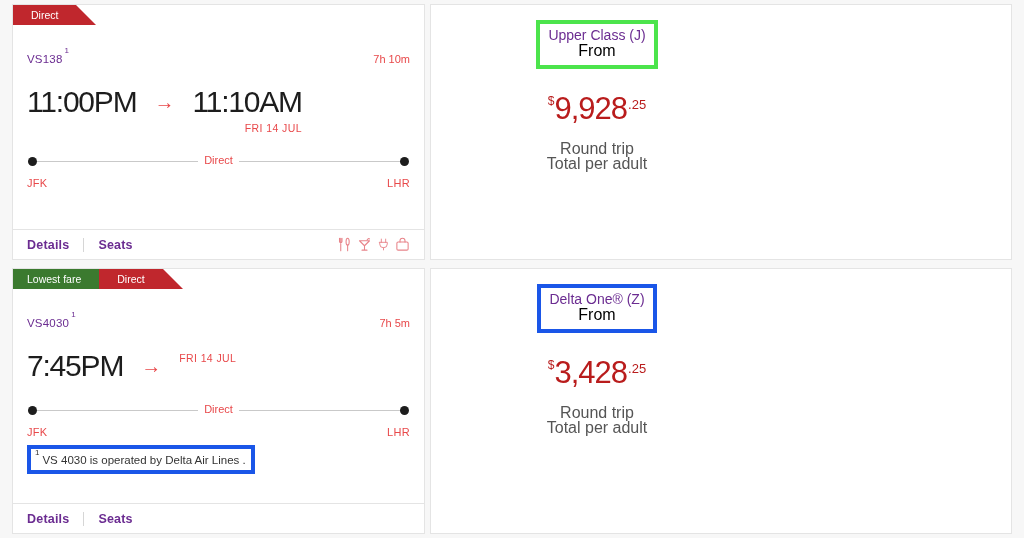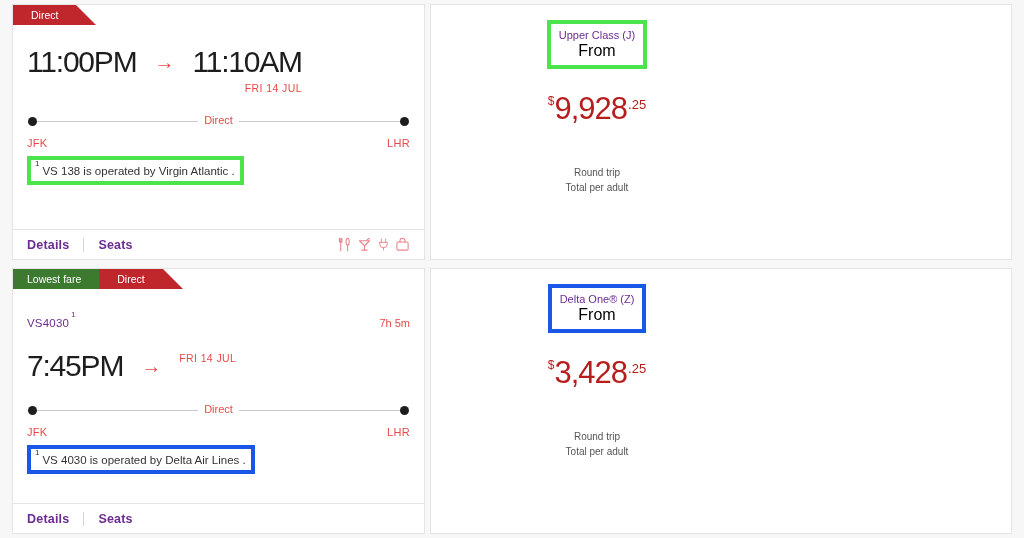--- a/index.html
+++ b/index.html
@@ -255,21 +255,21 @@
     width: 188px;
     text-align: center;
   }
   .fare-box {
     display: inline-block;
     padding: 4px 8px 5px 8px;
     box-sizing: border-box;
   }
   .cabin {
     color: #6b2c91;
-    font-size: 11px;
+    font-size: 14px;
     line-height: 14px;
     white-space: nowrap;
   }
   .from {
     color: #000000;
     font-size: 16px;
     line-height: 18px;
     margin-top: 0;
   }
   .price {
@@ -285,43 +285,47 @@
   .price .amt {
     font-size: 31px;
     letter-spacing: -1px;
   }
   .price .cents {
     font-size: 13px;
     vertical-align: 10px;
     margin-left: 1px;
   }
   .tripnote {
-    margin-top: 38px;
+    margin-top: 14px;
     text-align: center;
     color: #555555;
-    font-size: 10px;
+    font-size: 16px;
     line-height: 15px;
   }
 </style>
 </head>
 <body>
 
 <div class="results">
 
   <div class="flight-row row-1">
 
     <div class="itin-card">
 
       <div class="badges">
         <div class="badge direct">Direct</div>
         <div class="badge-spacer"></div>
       </div>
 
       <div class="itin-body">
 
+        <div class="flightline">
+          <div class="flightno"><span>VS138</span><sup>1</sup></div>
+          <div class="duration">7h 10m</div>
+        </div>
 
         <div class="times">
           <div>
             <div class="time">11:00PM</div>
           </div>
           <div class="arrow">→</div>
           <div class="time-right">
             <div class="time">11:10AM</div>
             <div class="arrive-date">FRI 14 JUL</div>
           </div>
@@ -329,23 +333,20 @@
 
         <div class="route">
           <div class="route-line"></div>
           <div class="route-dot left"></div>
           <div class="route-dot right"></div>
           <div class="route-mid"><span>Direct</span></div>
           <div class="route-code left">JFK</div>
           <div class="route-code right">LHR</div>
         </div>
 
-        <div class="operated-wrap">
-          <div class="operated hl-green"><sup>1</sup><span>VS 138 is operated by Virgin Atlantic .</span></div>
-        </div>
 
       </div>
 
       <div class="itin-footer">
         <div class="footlink">Details</div>
         <div class="foot-div"></div>
         <div class="footlink">Seats</div>
 
         <div class="amenities">
           <span>

